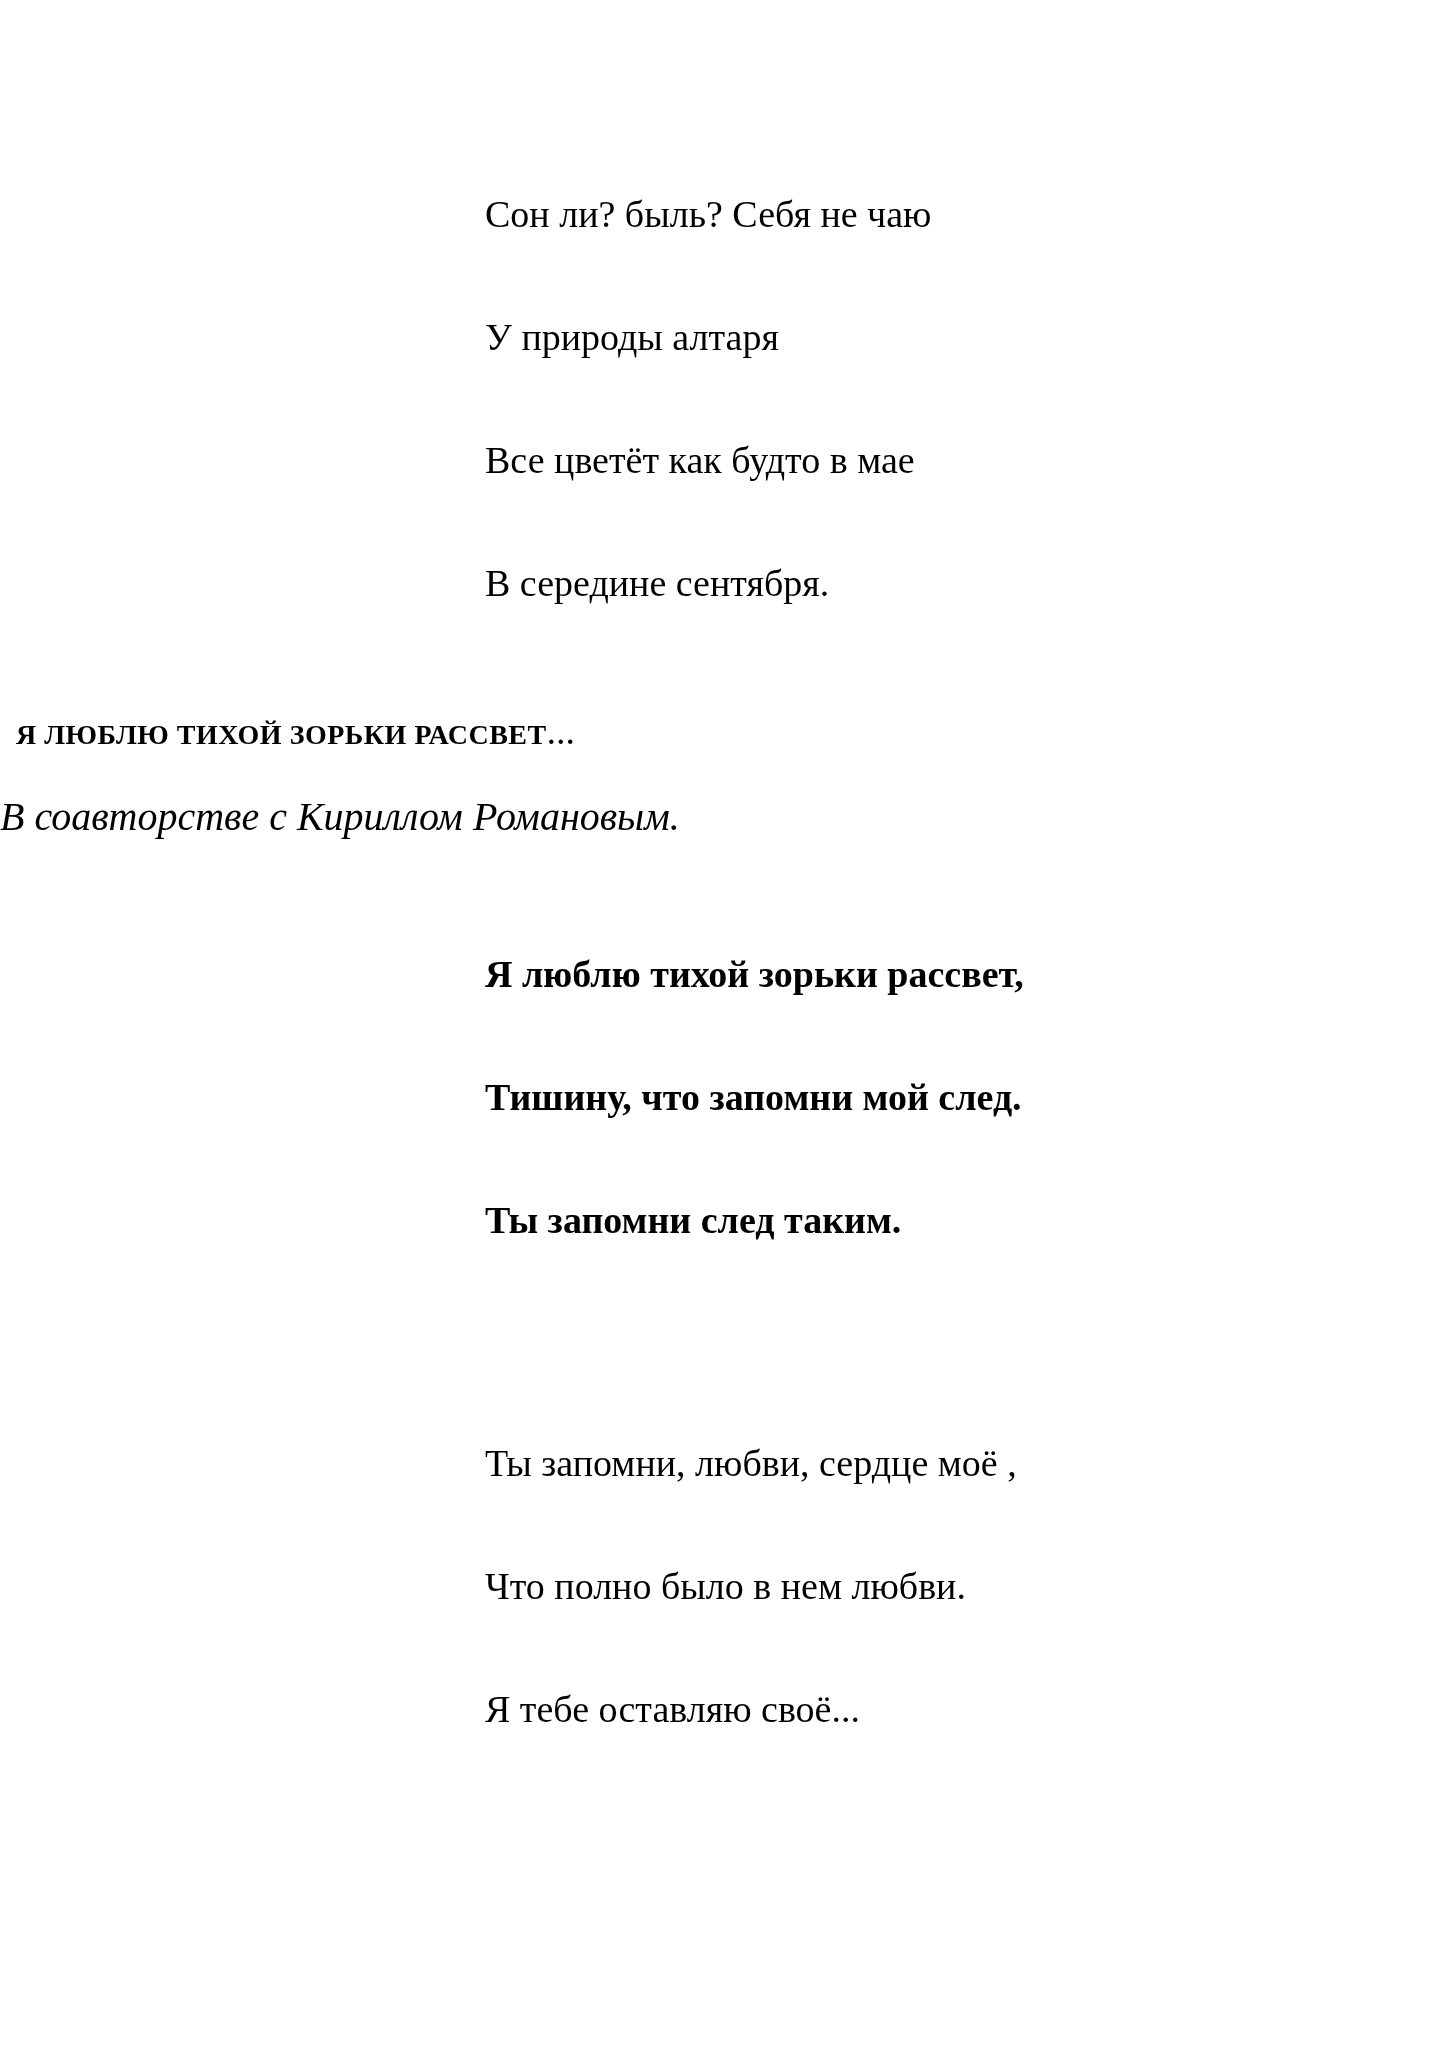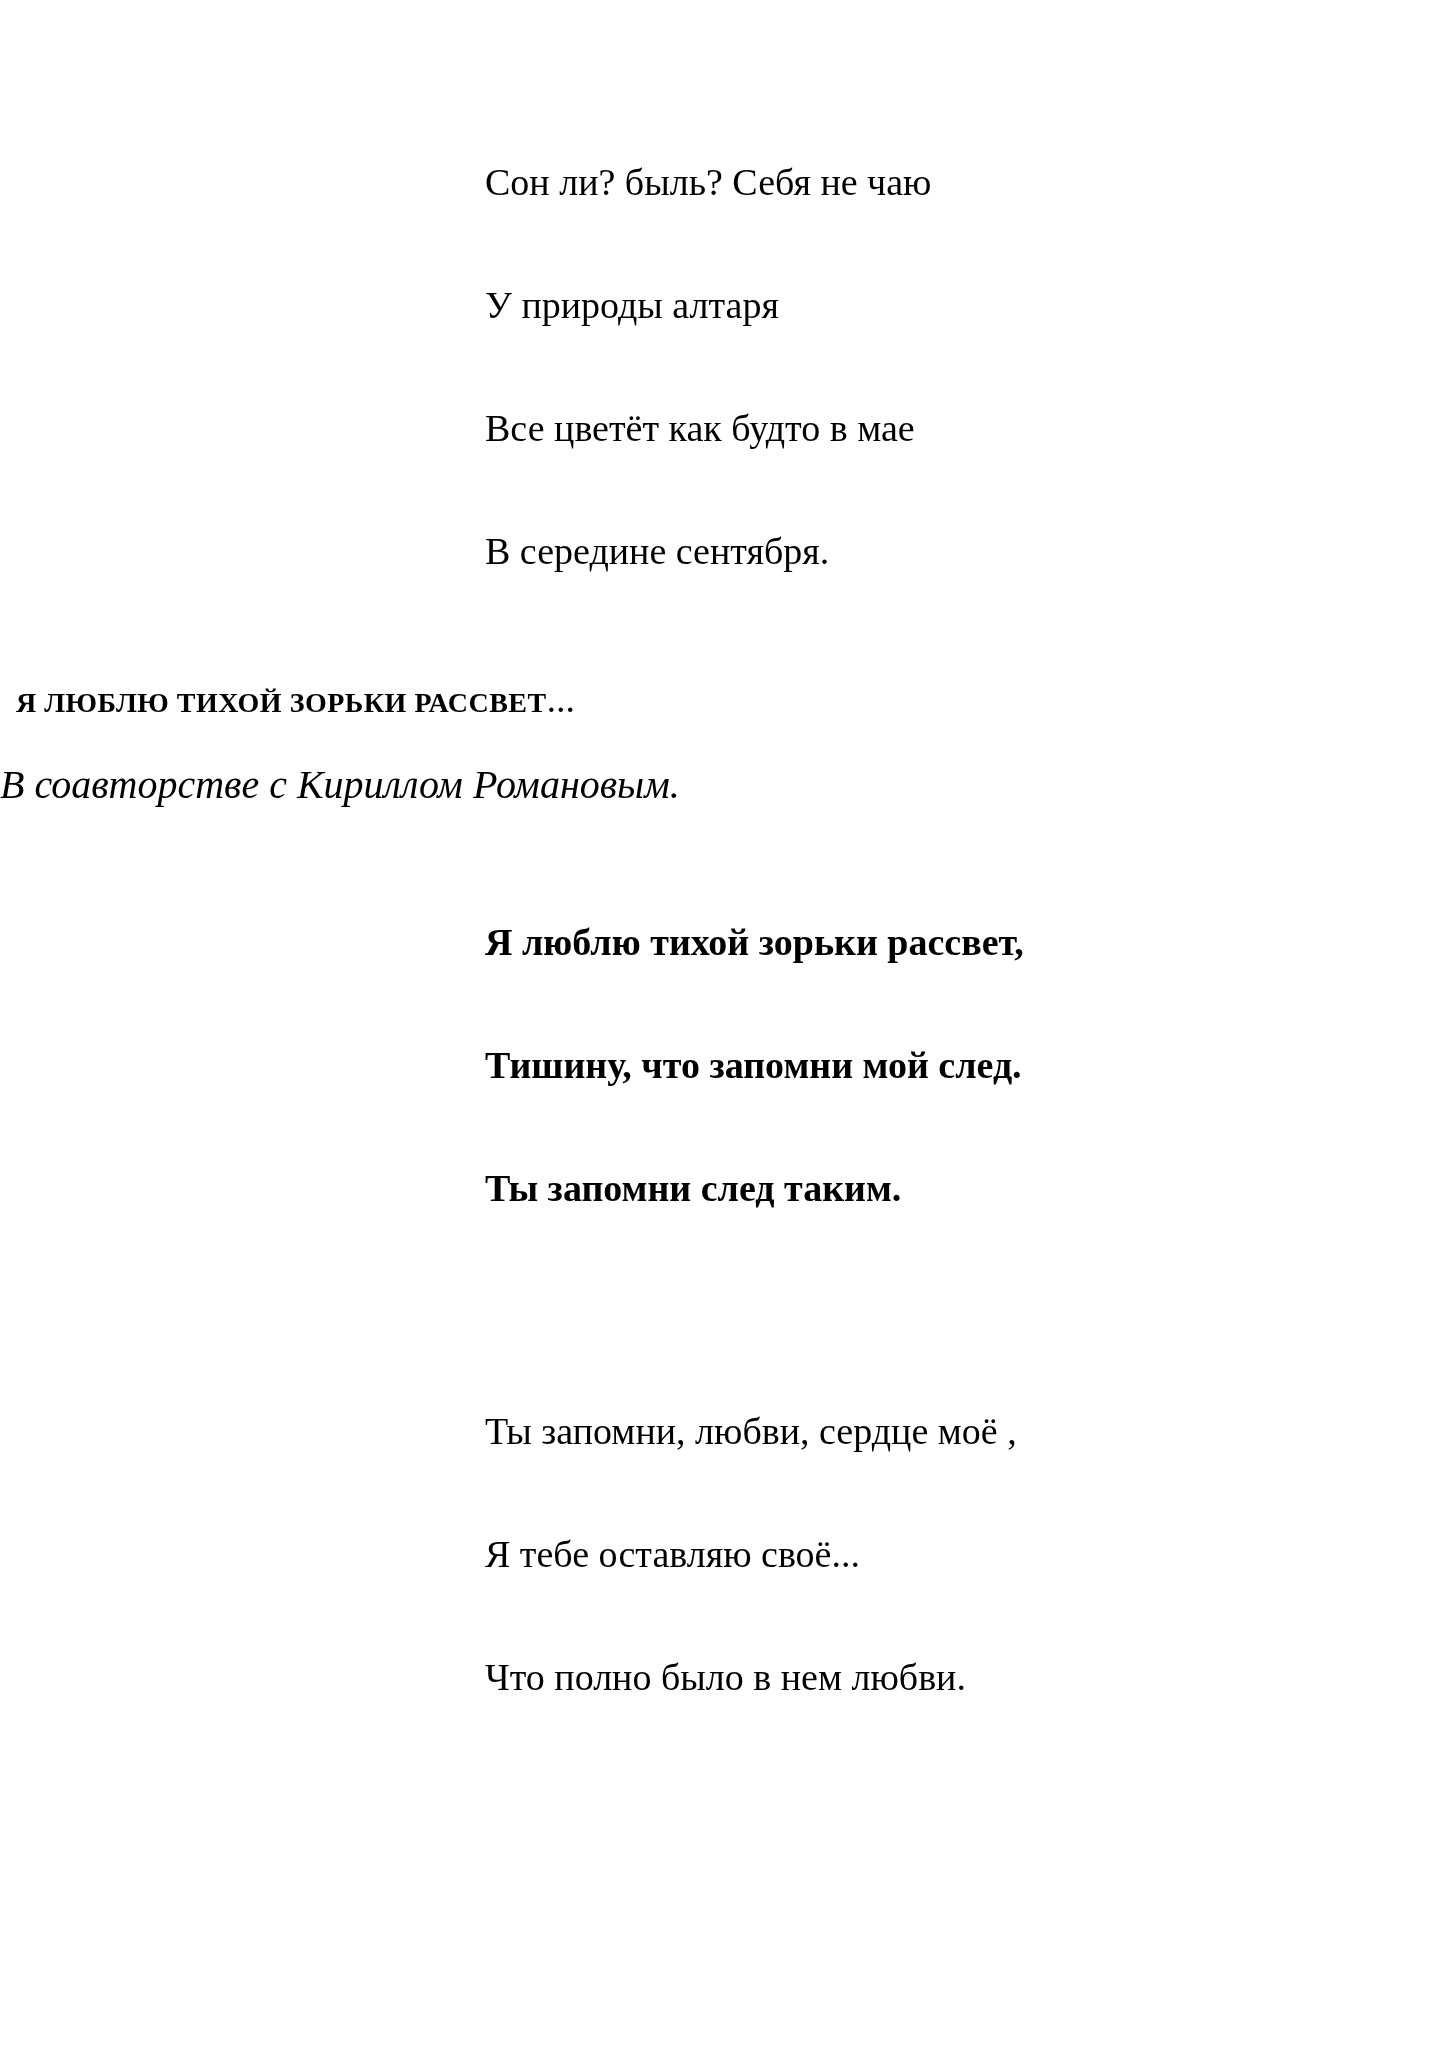--- a/index.html
+++ b/index.html
@@ -5,21 +5,21 @@
   html, body {
     margin: 0;
     padding: 0;
     background: #ffffff;
   }
   .page {
     position: relative;
     width: 1455px;
     height: 1878px;
     box-sizing: border-box;
-    padding-top: 80px;
+    padding-top: 112px;
     background: #ffffff;
     color: #000000;
     font-family: "Liberation Serif", "DejaVu Serif", serif;
     overflow: hidden;
   }
   .stanza {
     margin: 0 0 0 485px;
     font-size: 38px;
     line-height: 41px;
     white-space: pre;
@@ -63,17 +63,17 @@
   <div class="poem-subtitle">В соавторстве с Кириллом Романовым.</div>
 
   <div class="stanza mt-first-stanza">
     <div class="verse-line">Я люблю тихой зорьки рассвет,</div>
     <div class="verse-line">Тишину, что запомни мой след.</div>
     <div class="verse-line">Ты запомни след таким.</div>
   </div>
 
   <div class="stanza mt-stanza">
     <div class="verse-line">Ты запомни, любви, сердце моё ,</div>
+    <div class="verse-line">Что полно было в нем любви.</div>
     <div class="verse-line">Я тебе оставляю своё...</div>
-    <div class="verse-line">Что полно было в нем любви.</div>
   </div>
 
 </div>
 
 </body></html>

